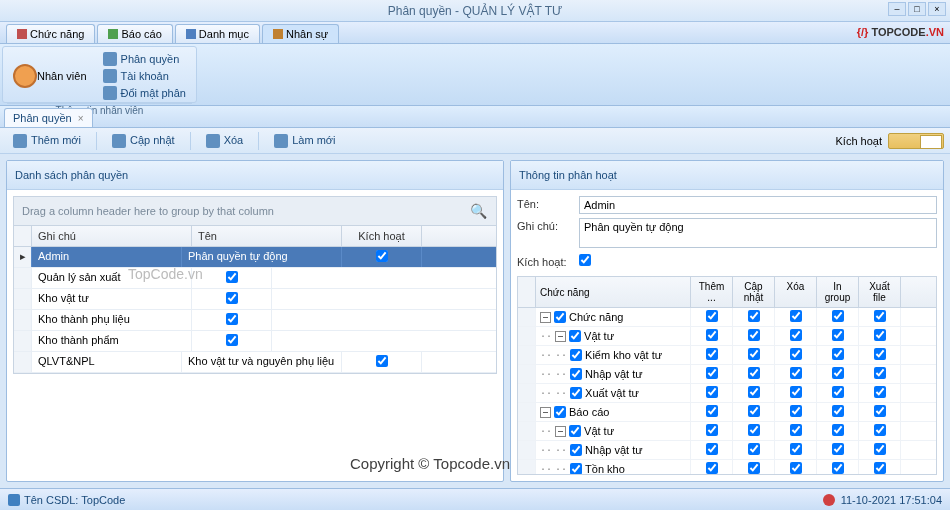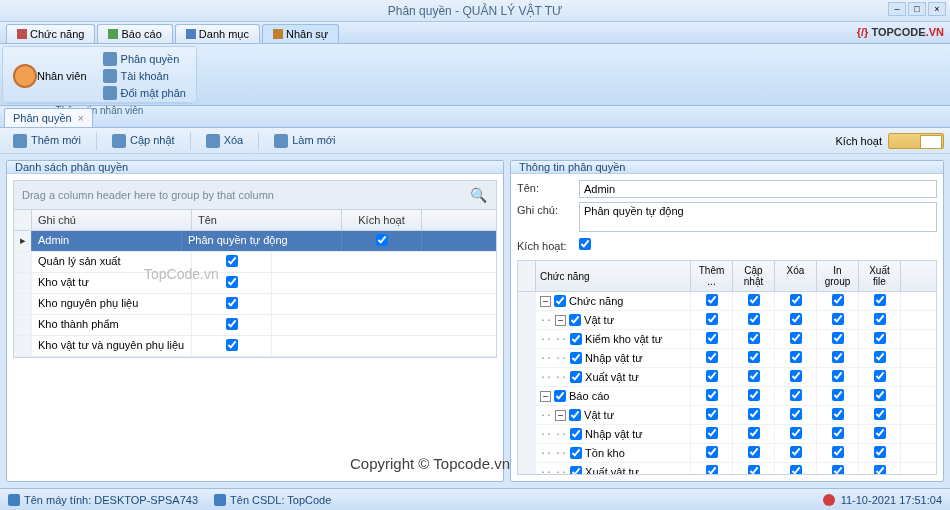--- a/index.html
+++ b/index.html
@@ -30,21 +30,21 @@
 .tb-btn{display:flex;align-items:flex-start;gap:4px;padding:2px 6px;cursor:pointer;color:#1a4a7a;border:1px solid transparent;border-radius:2px}
 .tb-btn .ico{width:14px;height:14px;background:#6090c0;border-radius:2px}
 .tb-sep{width:1px;height:18px;background:#b8d1ec}
 .tb-right{margin-left:auto;display:flex;align-items:center;gap:6px}
 .toggle{width:56px;height:16px;background:linear-gradient(#f0d080,#e8c060);border:1px solid #c0a040;border-radius:2px;position:relative}
 .toggle::after{content:"";position:absolute;right:1px;top:1px;width:20px;height:12px;background:#fff;border:1px solid #c0a040}
 .main{display:flex;height:334px;padding:6px;gap:6px;background:#d8e7f7}
 .panel{border:1px solid #9cbce0;background:#fff;border-radius:2px;display:flex;flex-direction:column;overflow:hidden}
 .panel-left{width:498px}
 .panel-right{flex:1}
-.panel-hdr{background:linear-gradient(#e8f2fd,#d0e3f8);padding:0 8px;color:#1a4a7a;border-bottom:1px solid #b8d1ec}
+.panel-hdr{background:linear-gradient(#e8f2fd,#d0e3f8);padding:8px 8px;color:#1a4a7a;border-bottom:1px solid #b8d1ec}
 .panel-body{flex:1;padding:6px;overflow:hidden;display:flex;flex-direction:column}
 .group-bar{background:#e8eef5;border:1px solid #c8d4e2;padding:6px 8px;color:#7a8a9a;display:flex;justify-content:space-between;align-items:center;margin-bottom:0}
 .search-ico{font-size:14px;color:#555}
 .grid{border:1px solid #c8d4e2;border-top:none}
 .grid-hdr{display:flex;background:linear-gradient(#f5f8fc,#e8eef5);border-bottom:1px solid #c8d4e2}
 .grid-hdr .cell{padding:4px 6px;border-right:1px solid #c8d4e2;color:#333}
 .grid-row{display:flex;border-bottom:1px solid #e8eef5}
 .grid-row .cell{padding:3px 6px;border-right:1px solid #e8eef5;overflow:hidden;white-space:nowrap}
 .grid-row.sel{background:#4a7ab8;color:#fff}
 .grid-row.sel .cell{border-right-color:#5a8ac8}
@@ -67,21 +67,21 @@
 .pc-func{width:155px;display:flex;align-items:center;gap:3px}
 .pc-chk{width:42px;text-align:center}
 .tree-ind{display:inline-block;color:#888;font-family:monospace;font-size:10px}
 .exp{width:11px;height:11px;border:1px solid #888;display:inline-flex;align-items:center;justify-content:center;font-size:9px;line-height:1;background:#fff;cursor:pointer}
 input[type=checkbox]{width:12px;height:12px}
 .status-bar{position:absolute;bottom:0;left:0;right:0;height:22px;background:linear-gradient(#e4eefd,#c9def6);border-top:1px solid #9cbce0;display:flex;align-items:center;padding:0 8px;gap:16px;color:#1a4a7a}
 .status-item{display:flex;align-items:center;gap:4px}
 .status-ico{width:12px;height:12px;background:#4080c0;border-radius:2px}
 .status-right{margin-left:auto;display:flex;align-items:center;gap:6px}
 .clock-ico{width:12px;height:12px;background:#d04040;border-radius:50%}
-.watermark{position:absolute;left:144px;top:266px;color:#bbb;font-size:14px;pointer-events:none}
+.watermark{position:absolute;left:128px;top:266px;color:#bbb;font-size:14px;pointer-events:none}
 .watermark2{position:absolute;left:350px;top:455px;color:#404040;font-size:15px;pointer-events:none}
 </style>
 </head>
 <body>
 
 <div class="title-bar">
   <span class="title-text">Phân quyền - QUẢN LÝ VẬT TƯ</span>
   <div class="win-controls">
     <div class="win-btn">–</div>
     <div class="win-btn">□</div>
@@ -198,40 +198,41 @@
               <div class="cell col-note">Quản lý sản xuất</div>
               <div class="cell col-act"><input type="checkbox" checked="" style=""></div>
             </div>
             <div class="grid-row">
               <div class="cell row-ind"></div>
               <div class="cell col-note">Kho vật tư</div>
               <div class="cell col-act"><input type="checkbox" checked="" style=""></div>
             </div>
             <div class="grid-row">
               <div class="cell row-ind"></div>
-              <div class="cell col-note">Kho nguyên phụ liệu</div>
+              <div class="cell col-note">Kho thành phụ liệu</div>
               <div class="cell col-act"><input type="checkbox" checked="" style=""></div>
             </div>
             <div class="grid-row">
               <div class="cell row-ind"></div>
               <div class="cell col-note">Kho thành phẩm</div>
               <div class="cell col-act"><input type="checkbox" checked="" style=""></div>
             </div>
             <div class="grid-row">
               <div class="cell row-ind"></div>
+              <div class="cell col-name">QLVT&amp;NPL</div>
               <div class="cell col-note">Kho vật tư và nguyên phụ liệu</div>
               <div class="cell col-act"><input type="checkbox" checked="" style=""></div>
             </div>
           </div>
       </div>
     </div>
   </div>
 
   <div class="panel panel-right">
-    <div class="panel-hdr">Thông tin phân quyền</div>
+    <div class="panel-hdr">Thông tin phân hoạt</div>
     <div class="panel-body">
       <div class="form-row">
         <div class="form-lbl">Tên:</div>
         <div class="form-val"><input class="form-input" value="Admin" style=""></div>
       </div>
       <div class="form-row">
         <div class="form-lbl">Ghi chú:</div>
         <div class="form-val"><textarea class="form-textarea" style="">Phân quyền tự động</textarea></div>
       </div>
       <div class="form-row">
@@ -389,24 +390,20 @@
             </div>
           </div>
       </div>
     </div>
   </div>
 </div>
 
 <div class="status-bar">
   <div class="status-item">
       <span class="status-ico"></span>
-      <span>Tên máy tính: DESKTOP-SPSA743</span>
-    </div>
-  <div class="status-item">
-      <span class="status-ico"></span>
       <span>Tên CSDL: TopCode</span>
     </div>
   <div class="status-right">
       <span class="clock-ico"></span>
       <span>11-10-2021 17:51:04</span>
     </div>
 </div>
 
 <div class="watermark">TopCode.vn</div>
 <div class="watermark2">Copyright © Topcode.vn</div>

